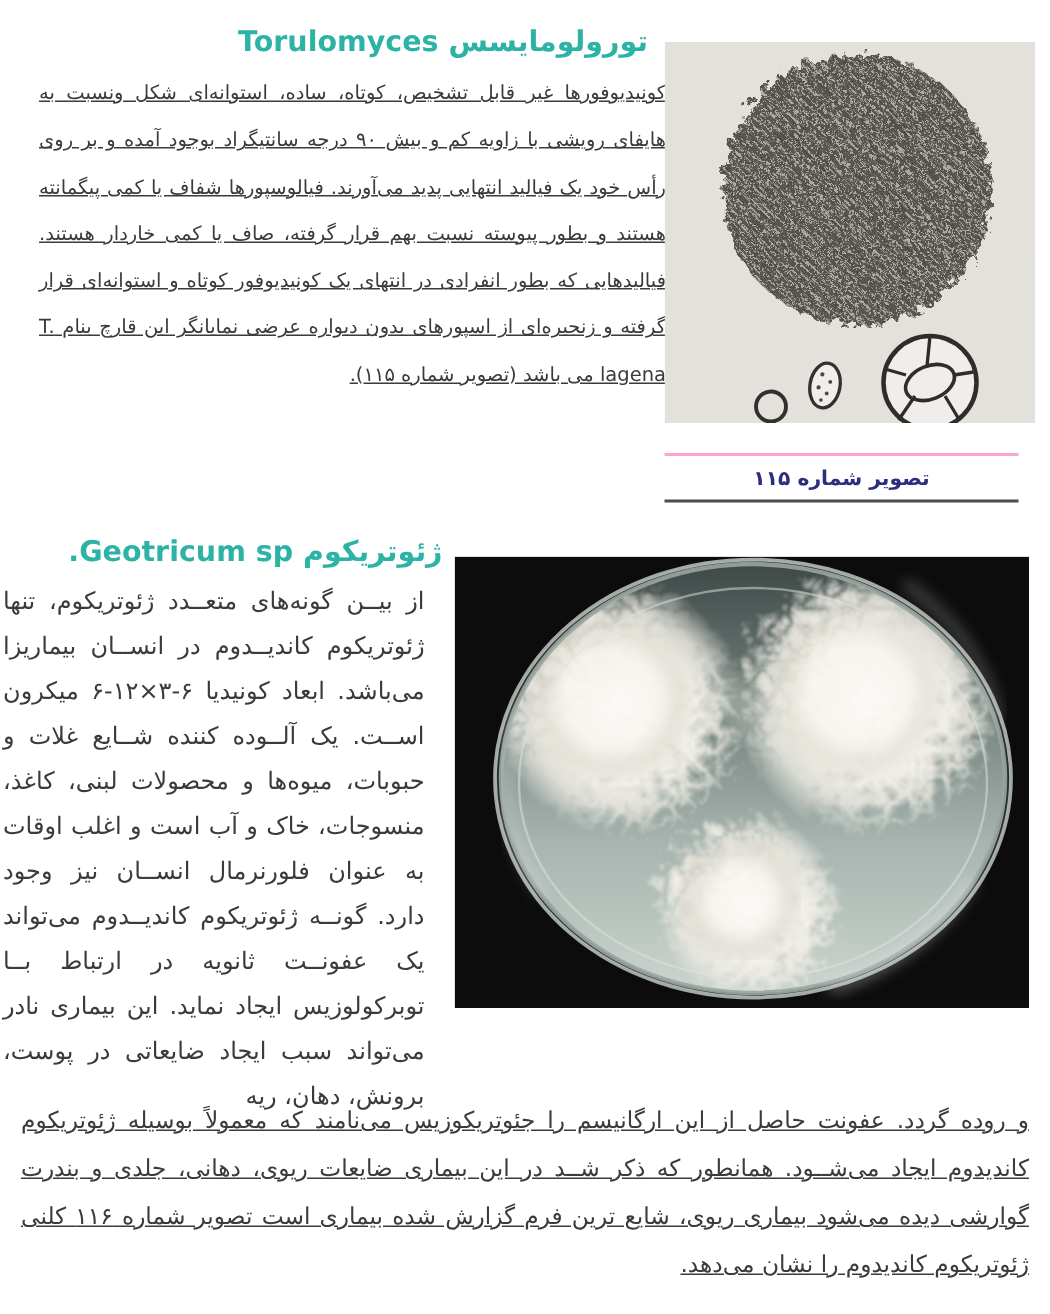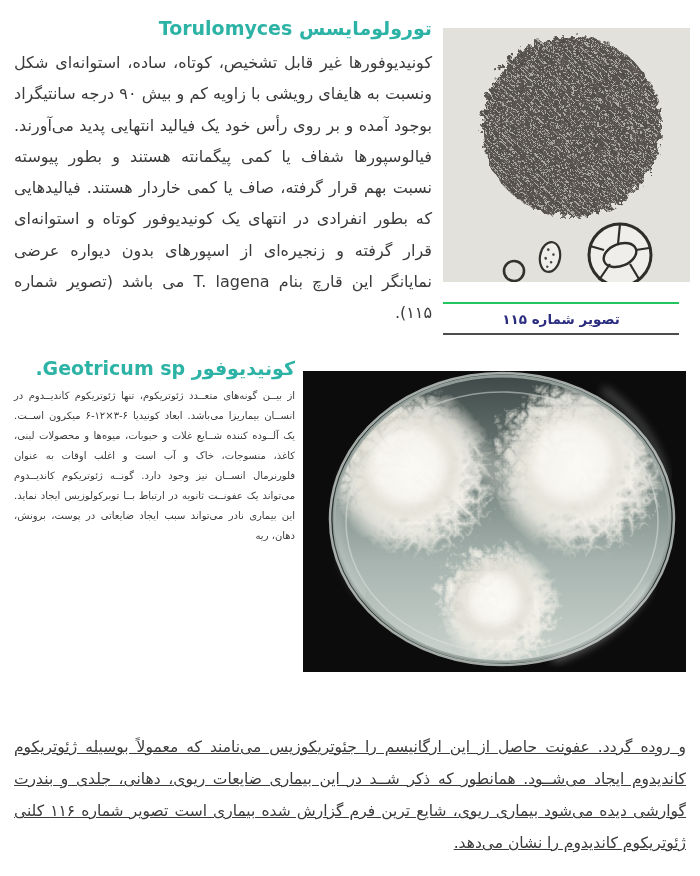--- a/index.html
+++ b/index.html
@@ -22,40 +22,40 @@
   }
   #heading-1 { top: 17px; right: 268px; }
   #heading-2 { top: 357px; right: 405px; }
   .body-text {
     position: absolute;
     color: #3b3b3b;
     text-align: justify;
     direction: rtl;
   }
   #para-1 {
-    top: 47px; right: 268px; width: 418px;
-    font-size: 16px; line-height: 31.3px;
+    top: 47px; right: 256px; width: 418px;
+    font-size: 13px; line-height: 31.3px; text-decoration: underline;
   }
   #para-2 {
-    top: 386px; right: 405px; width: 281px;
-    font-size: 10px; line-height: 20px;
+    top: 386px; right: 417px; width: 281px;
+    font-size: 16px; line-height: 30px;
   }
   #para-3 {
     top: 731px; right: 14px; width: 672px;
     font-size: 15.5px; line-height: 32px; text-decoration: underline;
   }
   .figure {
     position: absolute;
     overflow: hidden;
   }
   #figure-115 { top: 28px; left: 443px; width: 247px; height: 254px; }
   #figure-116 { top: 371px; left: 303px; width: 383px; height: 301px; }
   .caption-box {
     position: absolute;
-    border-top: 2px solid #22c55e;
+    border-top: 2px solid #f9a8d4;
     border-bottom: 2px solid #4d4d4d;
     display: flex; align-items: center; justify-content: center;
     color: #2a2d80;
     font-size: 13.5px;
     font-weight: bold;
   }
   #caption-115 { top: 302px; left: 443px; width: 236px; height: 33px; }
   #caption-116 { top: 690px; left: 303px; width: 370px; height: 30px; }
   svg { display: block; }
 </style>
@@ -119,21 +119,21 @@
         <path d="M156 252 L167 236" stroke="#2f2d2a" stroke-width="2.2" fill="none"></path>
         <path d="M147 218 L161 222" stroke="#2f2d2a" stroke-width="2.2" fill="none"></path>
       </g>
     </svg>
   </div>
 
   <div class="caption-box" id="caption-115">
     <span>تصویر شماره ۱۱۵</span>
   </div>
 
-  <h2 class="heading" id="heading-2">کونیدیوفور Geotricum sp.</h2>
+  <h2 class="heading" id="heading-2">ژئوتریکوم Geotricum sp.</h2>
 
   <p class="body-text" id="para-2">از بیــن گونه‌های متعــدد ژئوتریکوم، تنها ژئوتریکوم کاندیــدوم در انســان بیماریزا می‌باشد. ابعاد کونیدیا ۶-۳×۱۲-۶ میکرون اســت. یک آلــوده کننده شــایع غلات و حبوبات، میوه‌ها و محصولات لبنی، کاغذ، منسوجات، خاک و آب است و اغلب اوقات به عنوان فلورنرمال انســان نیز وجود دارد. گونــه ژئوتریکوم کاندیــدوم می‌تواند یک عفونــت ثانویه در ارتباط بــا توبرکولوزیس ایجاد نماید. این بیماری نادر می‌تواند سبب ایجاد ضایعاتی در پوست، برونش، دهان، ریه</p>
 
   <div class="figure" id="figure-116">
     <svg width="383" height="301" viewBox="0 0 383 301">
       <defs>
         <linearGradient id="agar" x1="0" y1="0" x2="0" y2="1">
           <stop offset="0%" stop-color="#3f4a48"></stop>
           <stop offset="35%" stop-color="#75837f"></stop>
           <stop offset="65%" stop-color="#a7b4af"></stop>

